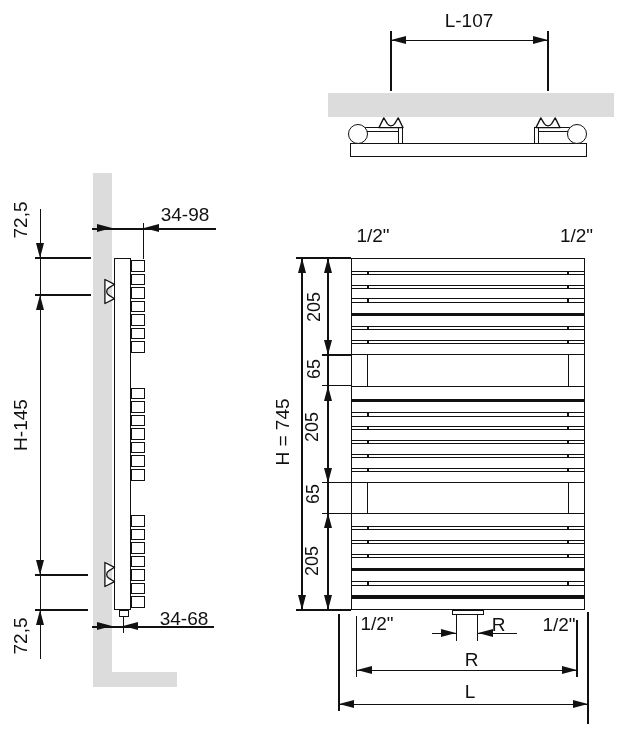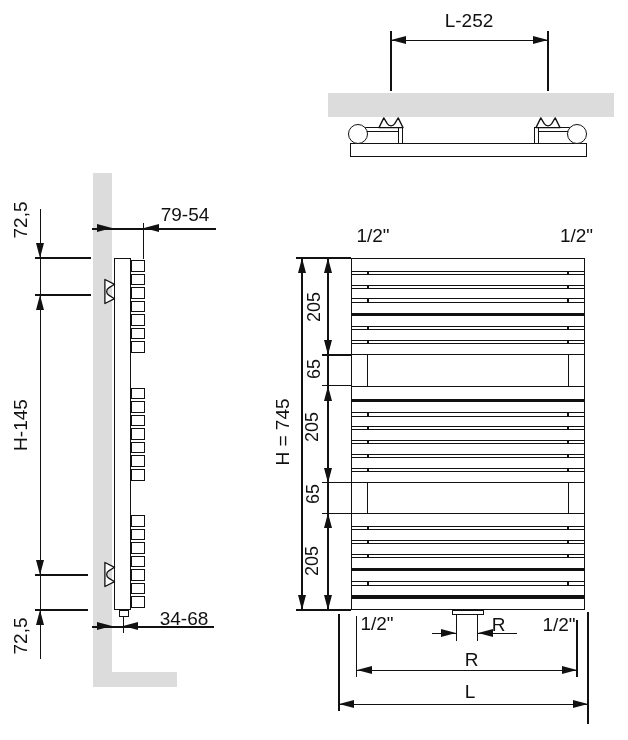--- a/index.html
+++ b/index.html
@@ -37,21 +37,21 @@
 <div class="canvas">
 
   <div>
     <div class="gray" style="left:328px;top:93px;width:286px;height:23.5px;"></div>
 
     <div class="ln" style="left:390.3px;top:31px;width:1.4px;height:60px;"></div>
     <div class="ln" style="left:547.3px;top:31px;width:1.4px;height:60px;"></div>
     <div class="ln" style="left:391px;top:39.6px;width:157px;height:1.4px;"></div>
     <div class="ar arL" style="left:391px;top:35.7px;"></div>
     <div class="ar arR" style="left:533px;top:35.7px;"></div>
-    <div class="lbl" style="left:469px;top:20.5px;">L-252</div>
+    <div class="lbl" style="left:469px;top:20.5px;">L-107</div>
 
     <div class="dbl-h" style="left:363px;top:126.8px;width:39.8px;height:4.8px;"></div>
     <div class="dbl-v" style="left:397.8px;top:128px;width:4.8px;height:15px;"></div>
     <div class="dbl-h" style="left:533.8px;top:126.8px;width:39.8px;height:4.8px;"></div>
     <div class="dbl-v" style="left:533.8px;top:128px;width:4.8px;height:15px;"></div>
 
     <svg style="left:377.5px;top:116.5px;" width="26" height="11" viewBox="0 0 26 11">
       <path d="M1 10.6 L5.8 0.9 L9.4 6.8 A4 3.6 0 0 0 16.6 6.8 L20.2 0.9 L25 10.6 Z" fill="#fff" stroke="#111" stroke-width="1.3" stroke-linejoin="round"></path>
     </svg>
     <svg style="left:534.5px;top:116.5px;" width="26" height="11" viewBox="0 0 26 11">
@@ -77,21 +77,21 @@
     <div class="ar arD" style="left:36.1px;top:560px;"></div>
     <div class="ar arU" style="left:36.1px;top:610px;"></div>
     <div class="lbl rot" style="left:21px;top:220px;">72,5</div>
     <div class="lbl rot" style="left:21px;top:425px;">H-145</div>
     <div class="lbl rot" style="left:21px;top:636px;">72,5</div>
 
     <div class="ln" style="left:92px;top:228.3px;width:124px;height:1.4px;"></div>
     <div class="ln" style="left:142.8px;top:223px;width:1.4px;height:36px;"></div>
     <div class="ar arR" style="left:96.5px;top:224.4px;"></div>
     <div class="ar arL" style="left:143.5px;top:224.4px;"></div>
-    <div class="lbl" style="left:185px;top:215px;">79-54</div>
+    <div class="lbl" style="left:185px;top:215px;">34-98</div>
 
     <div class="box" style="left:114px;top:258px;width:16.5px;height:352px;"></div>
     <div id="side-squares" style="position:absolute;left:0;top:0;">
         <div class="sq" style="top: 260px;"></div>
         <div class="sq" style="top: 273.567px;"></div>
         <div class="sq" style="top: 287.133px;"></div>
         <div class="sq" style="top: 300.7px;"></div>
         <div class="sq" style="top: 314.267px;"></div>
         <div class="sq" style="top: 327.833px;"></div>
         <div class="sq" style="top: 341.4px;"></div>

